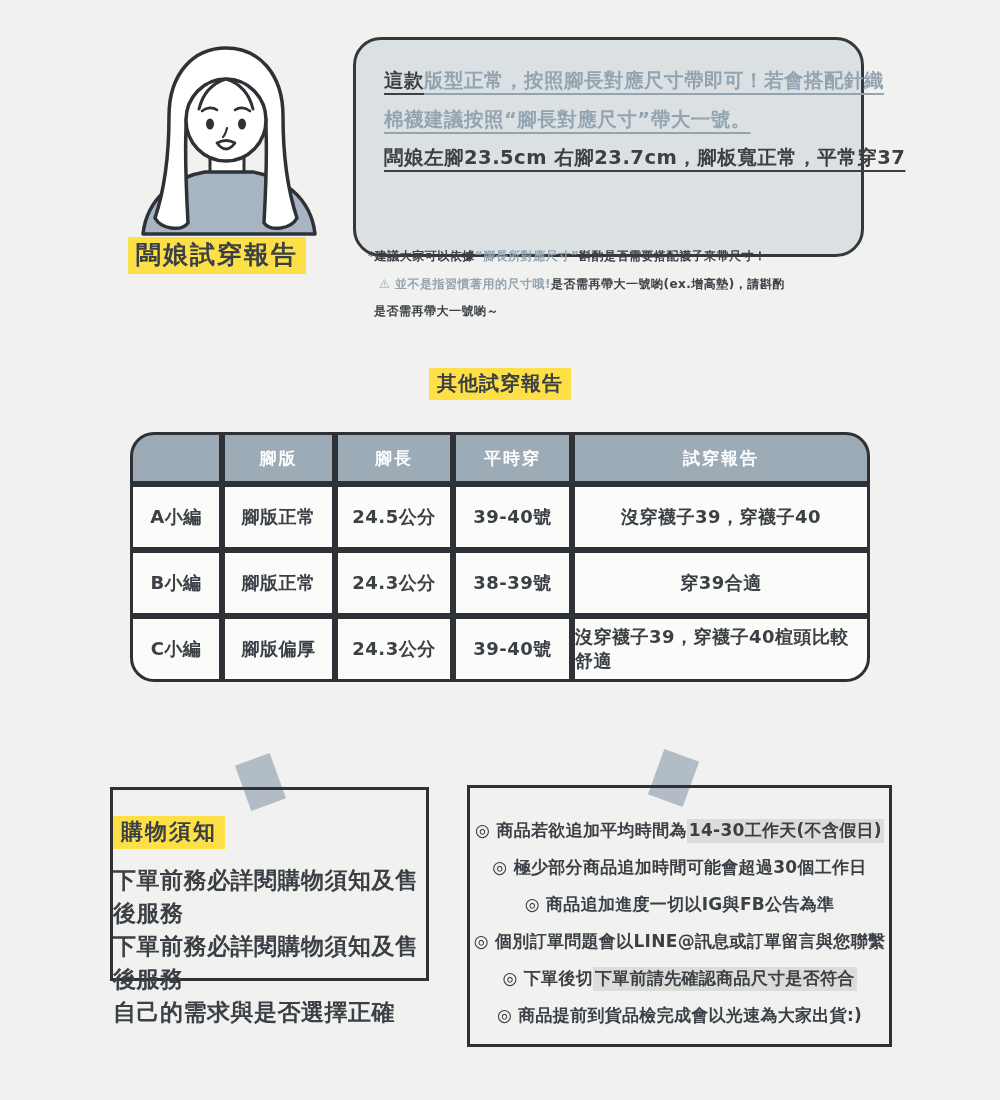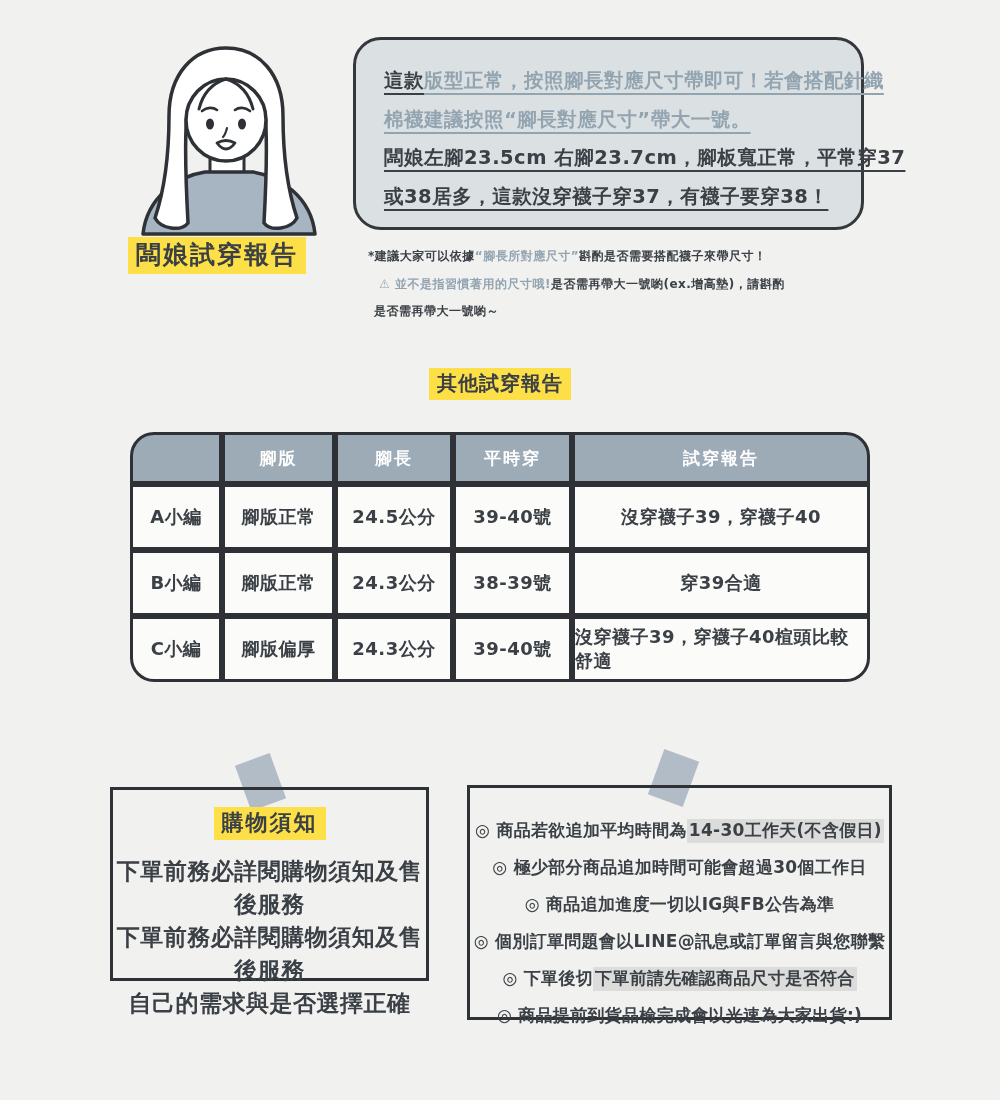--- a/index.html
+++ b/index.html
@@ -7,21 +7,21 @@
   .page {
     position:relative; width:1000px; height:1100px;
     background:#f1f1ef; overflow:hidden;
     font-family:"DejaVu Sans", sans-serif;
     color:#3b4046;
   }
   
   .avatar { position:absolute; left:131px; top:36px; width:194px; height:200px; }
   
   .bubble {
-    position:absolute; left:353px; top:37px; width:511px; height:193px;
+    position:absolute; left:353px; top:37px; width:511px; height:220px;
     background:#dbe0e3; border:3.5px solid #34383c; border-radius:28px;
     padding:22px 28px 0 28px;
   }
   .bubble .bline {
     font-size:19.5px; font-weight:700; line-height:38.5px;
     letter-spacing:0.5px; white-space:nowrap;
   }
   .u { text-decoration:underline; text-underline-offset:6px; text-decoration-thickness:2px; }
   .dark { color:#3b4046; }
   .blue { color:#93a4b1; }
@@ -56,26 +56,26 @@
   .ttable .cell {
     background:#fbfbf9; display:flex; align-items:center; justify-content:center;
     font-size:18px; font-weight:600; letter-spacing:0.5px;
   }
   .ttable .head {
     background:#9dabb7; color:#ffffff; font-size:17px; letter-spacing:2px;
   }
   
   .notice-box {
     position:absolute; left:110px; top:787px; width:319px; height:194px;
-    border:3.5px solid #2e3236; text-align:center; padding-top:18px;
+    border:3.5px solid #2e3236; text-align:left; padding-top:27px;
   }
   .notice-title { font-size:22px; font-weight:700; letter-spacing:2px; }
   .notice-body { margin-top:17px; font-size:23px; font-weight:600; line-height:33px; letter-spacing:0.5px; }
   .notes-box {
-    position:absolute; left:467px; top:785px; width:425px; height:235px;
+    position:absolute; left:467px; top:785px; width:425px; height:262px;
     border:3.5px solid #2e3236; text-align:center; padding-top:24px;
   }
   .notes-box .nline {
     font-size:17px; font-weight:600; line-height:37px; letter-spacing:0.3px; white-space:nowrap;
   }
   .tape {
     position:absolute; width:37px; height:48px; background:#a9b4c2; opacity:0.88;
   }
   .tape-left { left:242px; top:758px; transform:rotate(-20deg); }
   .tape-right { left:655px; top:754px; transform:rotate(20deg); }
@@ -109,21 +109,20 @@
       <path d="M94,92 C93,96 92,99 90,101" fill="none" stroke="#2e3236" stroke-width="2.2" stroke-linecap="round"></path>
 
       <path d="M84,107 Q93,119 102,107 Q93,102 84,107 Z" fill="#ffffff" stroke="#2e3236" stroke-width="2.8" stroke-linejoin="round"></path>
     </svg>
   </div>
 
   <div class="bubble">
     <div class="bline"><span class="dark u">這款</span><span class="blue u">版型正常，按照腳長對應尺寸帶即可！若會搭配針織</span></div>
     <div class="bline"><span class="blue u">棉襪建議按照“腳長對應尺寸”帶大一號。</span></div>
     <div class="bline"><span class="dark u">闆娘左腳23.5cm 右腳23.7cm，腳板寬正常，平常穿37</span></div>
-    <div class="bline"><span class="dark u">或38居多，這款沒穿襪子穿37，有襪子要穿38！</span></div>
   </div>
 
   <div class="report-label">
     <span class="hl">闆娘試穿報告</span>
   </div>
 
   <div class="footnote">
     <div><span class="dark">*建議大家可以依據</span><span class="blue">“腳長所對應尺寸”</span><span class="dark">斟酌是否需要搭配襪子來帶尺寸！</span></div>
     <div class="fl2"><span class="blue">⚠</span><span class="blue"> 並不是指習慣著用的尺寸哦!</span><span class="dark">是否需再帶大一號喲(ex.增高墊)，請斟酌</span></div>
     <div class="fl3"><span class="dark">是否需再帶大一號喲～</span></div>

